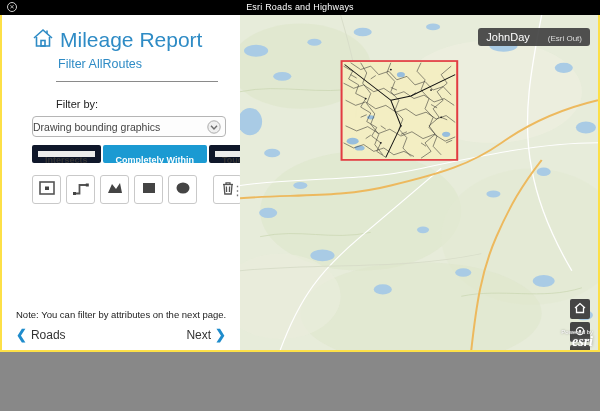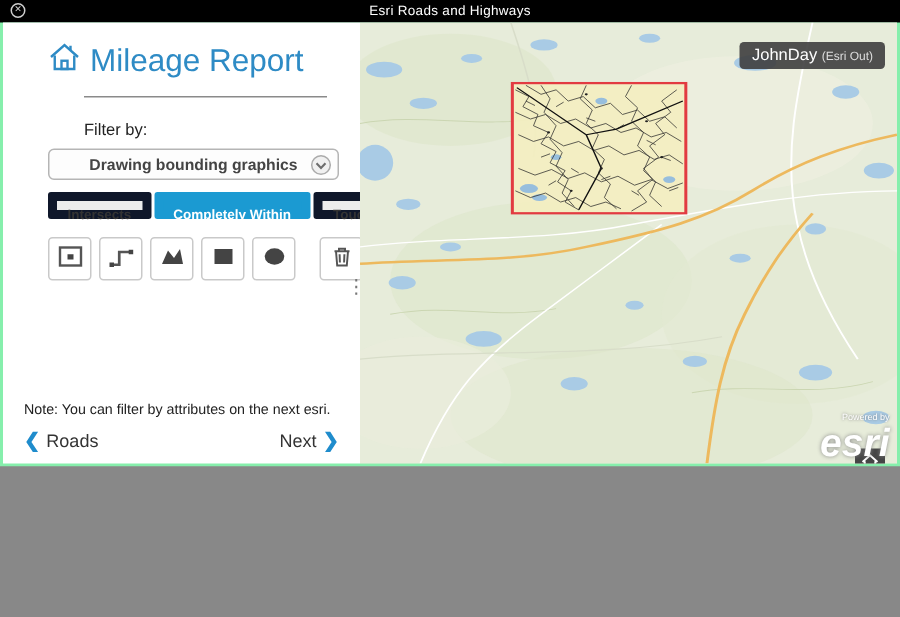--- a/index.html
+++ b/index.html
@@ -1,58 +1,58 @@
 <!DOCTYPE html>
 <html><head>
 <meta charset="utf-8">
 <style>
   html,body{margin:0;padding:0;background:#888;}
   *{box-sizing:border-box;}
-  .screen{position:relative;width:600px;height:311px;background:#86efac;font-family:"Liberation Sans",sans-serif;overflow:hidden;}
+  .screen{position:relative;width:600px;height:352px;background:#fde047;font-family:"Liberation Sans",sans-serif;overflow:hidden;}
   
   .titlebar{position:absolute;top:0;left:0;right:0;height:15px;background:#000;color:#fff;}
   .titlebar-title{position:absolute;left:0;right:0;top:2px;text-align:center;font-size:9px;letter-spacing:.2px;}
   .close-btn{position:absolute;left:7px;top:2px;width:10px;height:10px;border:1px solid #cfcfcf;border-radius:50%;color:#cfcfcf;font-size:6px;line-height:8px;text-align:center;cursor:pointer;}
   
   .panel{position:absolute;left:2px;top:15px;width:238px;bottom:2px;background:#fff;overflow:hidden;}
   .panel-inner{padding:12px 14px 0 30px;}
   .panel-header{display:flex;align-items:center;gap:6px;}
   .panel-title{font-size:21px;color:#2e8bc5;font-weight:400;}
   .panel-subtitle{margin:4px 0 0 26px;font-size:12.5px;color:#2e8bc5;cursor:pointer;}
   .instruction{margin-top:14px;font-size:11px;color:#222;}
   .divider{height:1px;background:#8a8a8a;margin:10px 0 0 24px;width:162px;}
   .filter-label{margin-top:16px;font-size:11px;color:#222;margin-left:24px;}
   .dropdown{margin-top:6px;height:21px;border:1px solid #b5b5b5;border-radius:4px;background:#fdfdfd;display:flex;align-items:center;cursor:pointer;position:relative;}
-  .dropdown-value{flex:1;text-align:center;font-size:10.5px;font-weight:bold;color:#444;}
+  .dropdown-value{flex:1;text-align:left;font-size:10.5px;font-weight:normal;color:#444;}
   .dropdown-chevron{position:absolute;right:4px;top:3px;width:14px;height:14px;}
   .tabs{display:flex;gap:2px;margin-top:8px;}
   .tab{flex:0 0 auto;height:18px;line-height:18px;padding:0 7px;font-size:9px;font-weight:bold;color:#333;background:#ececec;border:6px solid #0f172a;border-radius:2px;cursor:pointer;white-space:nowrap;}
   .tab.active{background:#1b9ad2;border-color:#1b9ad2;color:#fff;}
   .tools{display:flex;gap:5px;margin-top:12px;align-items:center;width:210px;}
   .tool-btn{width:29px;height:29px;border:1px solid #c9c9c9;border-radius:3px;background:#fff;display:flex;align-items:center;justify-content:center;cursor:pointer;padding:0;}
   .tool-btn.trash{margin-left:auto;}
   .note{position:absolute;left:14px;bottom:30px;font-size:9.5px;color:#222;}
   .panel-footer{position:absolute;left:14px;right:14px;bottom:8px;display:flex;justify-content:space-between;align-items:center;}
   .nav-btn{display:flex;align-items:center;gap:4px;font-size:12px;color:#333;cursor:pointer;}
   .nav-arrow{color:#1f8ccc;font-size:13px;font-weight:bold;}
   .drag-handle{position:absolute;left:231px;top:184px;color:#777;font-size:13px;line-height:13px;z-index:6;cursor:pointer;}
   
   .map{position:absolute;left:240px;top:15px;right:2px;bottom:2px;background:#e7ecda;overflow:hidden;}
   .map svg.basemap{position:absolute;inset:0;width:100%;height:100%;}
-  .user-btn{position:absolute;top:13px;right:8px;background:rgba(62,62,62,.9);color:#fff;border-radius:3px;padding:3px 8px;display:flex;align-items:baseline;gap:3px;cursor:pointer;}
+  .user-btn{position:absolute;top:13px;right:8px;background:rgba(62,62,62,.9);color:#fff;border-radius:3px;padding:3px 8px;display:flex;align-items:baseline;gap:18px;cursor:pointer;}
   .user-name{font-size:11px;}
   .user-signout{font-size:8px;color:#ddd;}
   .map-controls{position:absolute;right:8px;top:284px;display:flex;flex-direction:column;gap:3px;}
   .map-ctl{width:20px;height:20px;background:#454545;border:none;border-radius:2px;color:#fff;display:flex;align-items:center;justify-content:center;font-size:13px;line-height:1;cursor:pointer;padding:0;}
   .scalebar{position:absolute;left:218px;top:356px;width:72px;font-size:8px;color:#333;}
   .scalebar .lbl{text-align:left;line-height:9px;}
   .scaleline{height:5px;border-bottom:2px solid #4a4a4a;border-left:2px solid #4a4a4a;border-right:2px solid #4a4a4a;width:62px;}
   .esri-logo{position:absolute;right:5px;bottom:1px;text-align:right;color:#fff;line-height:1;}
   .esri-powered{font-size:6px;text-shadow:0 0 2px #777;}
-  .esri-brand{font-family:Liberation Sans, sans-serif;font-style:italic;font-weight:bold;font-size:26px;text-shadow:0 0 3px #888;}
+  .esri-brand{font-family:Liberation Serif, serif;font-style:italic;font-weight:bold;font-size:14px;text-shadow:0 0 3px #888;}
 </style>
 </head>
 <body>
 
 <div class="screen">
 
   <div class="titlebar">
     <div class="close-btn">✕</div>
     <div class="titlebar-title">Esri Roads and Highways</div>
   </div>
@@ -63,20 +63,21 @@
         <span>
           <svg width="22" height="22" viewBox="0 0 22 22" fill="none" stroke="#2e8bc5" stroke-width="1.6">
             <path d="M2 11 L11 3 L20 11"></path>
             <path d="M4.5 10 V19 H17.5 V10"></path>
             <rect x="9" y="13.5" width="4" height="5.5"></rect>
             <line x1="15" y1="3.5" x2="15" y2="6.5"></line>
           </svg>
         </span>
         <span class="panel-title">Mileage Report</span>
       </div>
+      <div class="panel-subtitle">Filter AllRoutes</div>
       <div class="divider"></div>
       <div class="filter-label">Filter by:</div>
 
       <div class="dropdown">
         <span class="dropdown-value">Drawing bounding graphics</span>
         <span class="dropdown-chevron">
           <svg width="14" height="14" viewBox="0 0 14 14">
             <circle cx="7" cy="7" r="6.2" fill="#f0f0f0" stroke="#ababab"></circle>
             <path d="M4 5.8 L7 9 L10 5.8" fill="none" stroke="#6d6d6d" stroke-width="1.4"></path>
           </svg>
@@ -135,21 +136,21 @@
               <path d="M7 5.5 V3.8 H11 V5.5"></path>
               <path d="M5 5.5 L5.8 15 H12.2 L13 5.5"></path>
               <line x1="7.4" y1="7.5" x2="7.6" y2="13"></line>
               <line x1="10.6" y1="7.5" x2="10.4" y2="13"></line>
             </svg>
           </span>
         </button>
       </div>
     </div>
 
-    <div class="note">Note: You can filter by attributes on the next esri.</div>
+    <div class="note">Note: You can filter by attributes on the next page.</div>
 
     <div class="panel-footer">
       <div class="nav-btn">
         <span class="nav-arrow">❮</span>
         <span>Roads</span>
       </div>
       <div class="nav-btn">
         <span>Next</span>
         <span class="nav-arrow">❯</span>
       </div>

